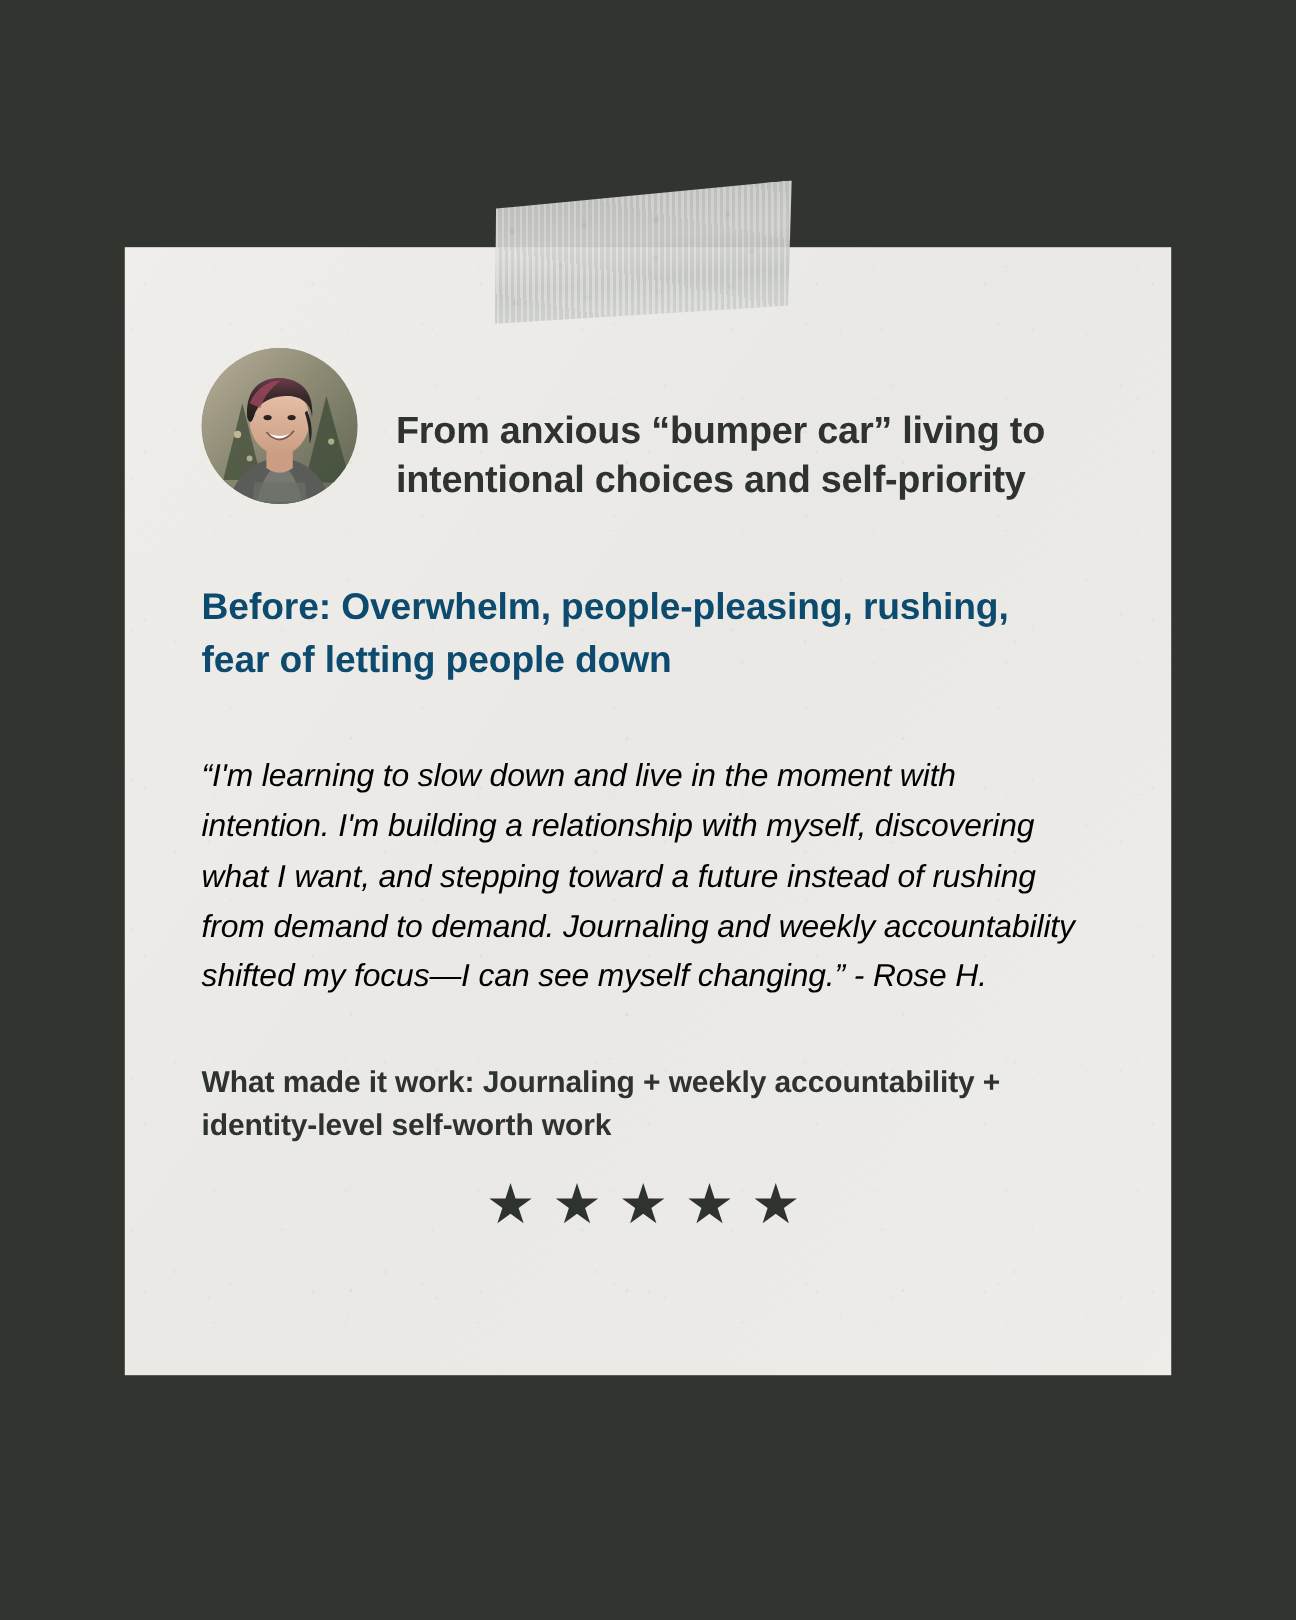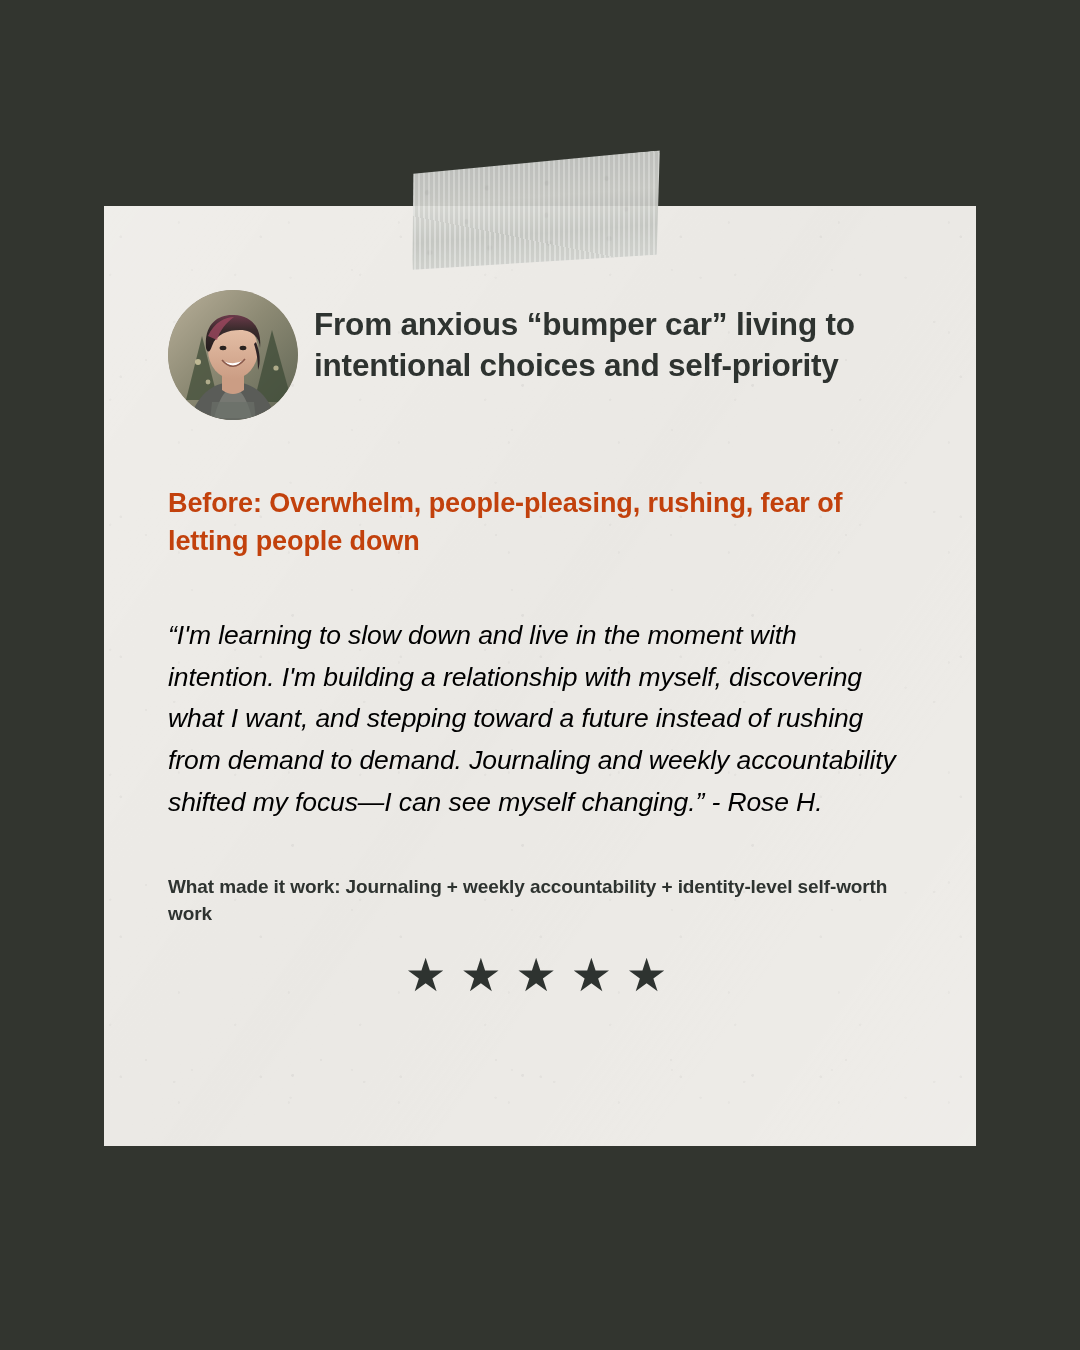--- a/index.html
+++ b/index.html
@@ -81,22 +81,22 @@
 
   
   .card-inner {
     position: relative;
     z-index: 3;
     padding: 84px 72px 0 64px;
     box-sizing: border-box;
   }
   #header-row {
     display: flex;
-    align-items: flex-start;
-    gap: 16px;
+    align-items: flex-end;
+    gap: 32px;
   }
   #avatar {
     width: 130px;
     height: 130px;
     border-radius: 50%;
     flex: 0 0 130px;
     overflow: hidden;
     position: relative;
     background: #9a9382;
   }
@@ -109,39 +109,39 @@
     font-weight: bold;
     color: #2e3330;
     letter-spacing: -0.2px;
     max-width: 575px;
     padding-top: 14px;
   }
 
   
   #before-line {
     margin: 64px 0 0 0;
-    font-size: 27px;
+    font-size: 31px;
     line-height: 1.42;
     font-weight: bold;
-    color: #c2410c;
+    color: #0c4a6e;
     letter-spacing: -0.1px;
     max-width: 740px;
   }
   #quote {
     margin: 54px 0 0 0;
     font-size: 26.5px;
     line-height: 1.58;
     font-style: italic;
     color: #000000;
     max-width: 730px;
     letter-spacing: -0.1px;
   }
   #what-made-it-work {
     margin: 50px 0 0 0;
-    font-size: 19px;
+    font-size: 25px;
     line-height: 1.42;
     font-weight: bold;
     color: #2e3330;
     letter-spacing: -0.1px;
     max-width: 740px;
   }
   #stars {
     margin: 22px 0 0 0;
     text-align: center;
     color: #2e3330;

